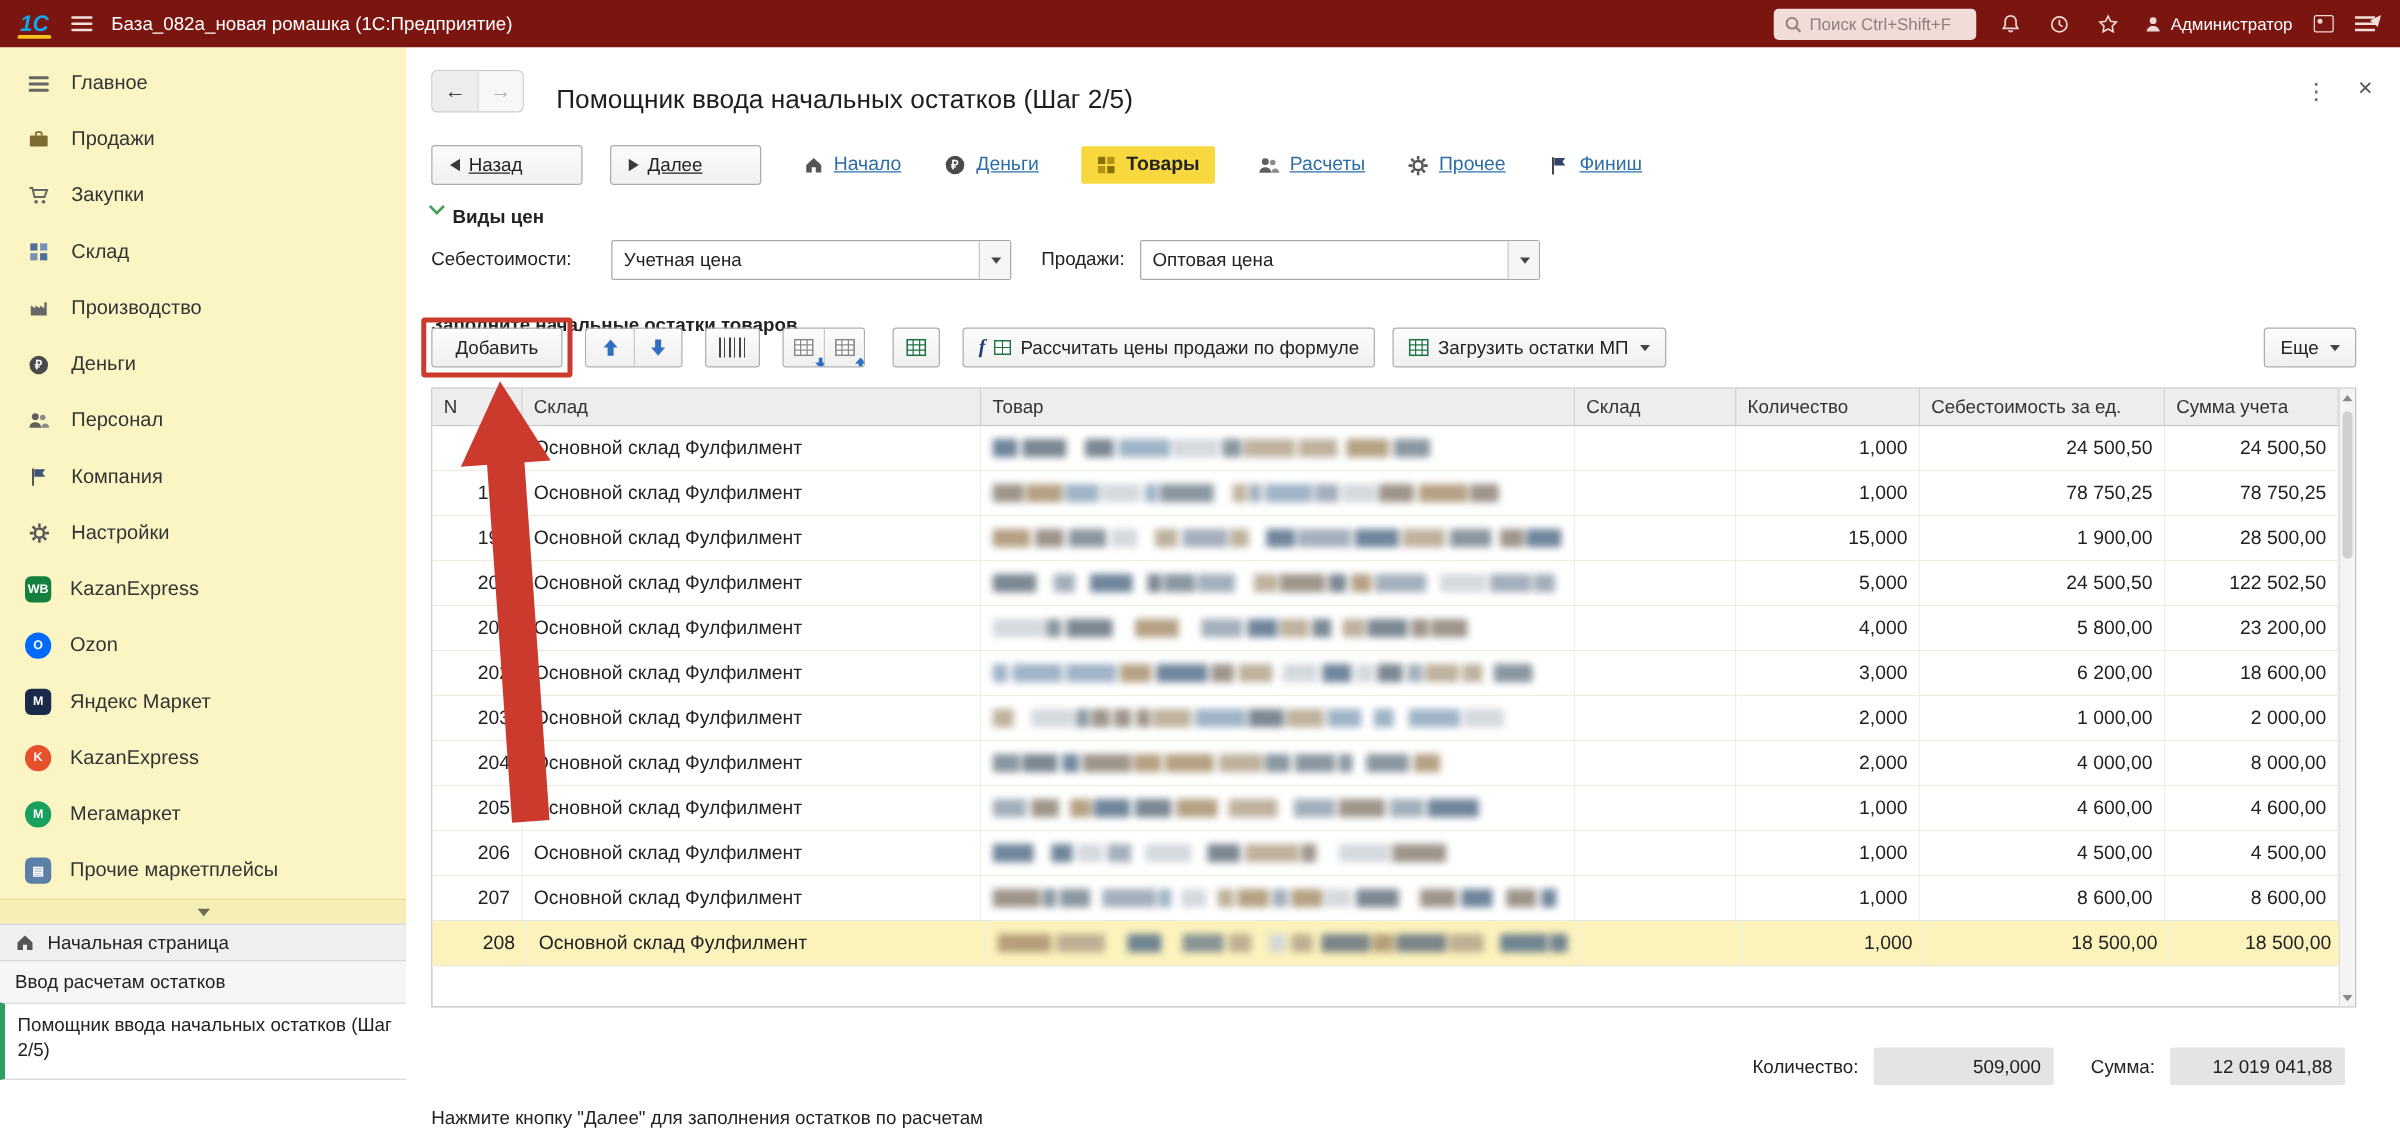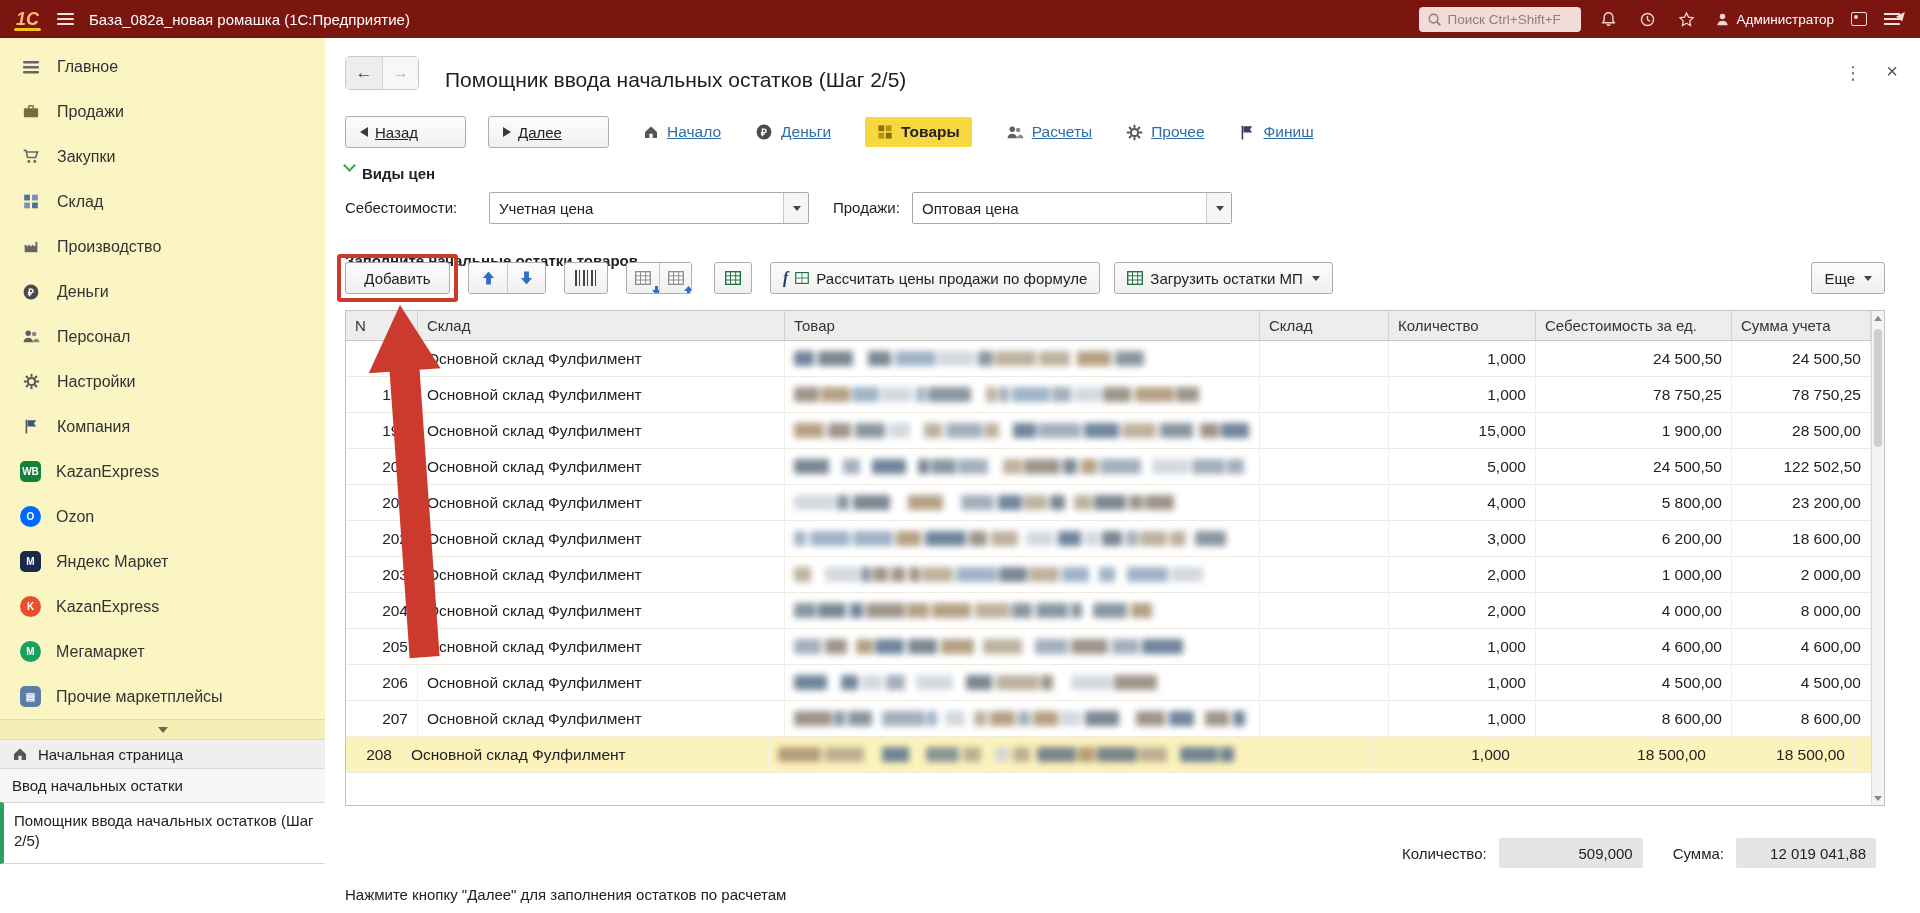--- a/index.html
+++ b/index.html
@@ -1,21 +1,21 @@
 <!DOCTYPE html>
 <html><head>
 <meta charset="utf-8">
 <style>
   *{box-sizing:border-box;margin:0;padding:0}
   html,body{width:1920px;height:913px;overflow:hidden}
   body{font-family:"Liberation Sans",sans-serif;background:#fff;color:#222;font-size:15px}
 
   
   .topbar{height:38px;background:#7B150F;display:flex;align-items:center;gap:14px;padding:0 12px;color:#F0D9D5}
-  .logo{font-size:18px;font-weight:700;font-style:italic;color:#fdba74;position:relative;padding:0 4px;line-height:1}
+  .logo{font-size:18px;font-weight:700;font-style:italic;color:#0ea5e9;position:relative;padding:0 4px;line-height:1}
   .logo::after{content:"";position:absolute;left:2px;right:2px;bottom:-3px;height:3px;border-radius:3px;background:#F5C21C}
   .burger{width:18px;cursor:pointer}
   .burger i{display:block;width:17px;height:2px;background:#F3E0DC;margin:3px 0;border-radius:1px}
   .apptitle{font-size:15px;color:#fff;white-space:nowrap}
   .tb-right{margin-left:auto;display:flex;align-items:center;gap:17px;padding-right:6px}
   .search-pill{width:162px;height:25px;background:#F1DCD8;border-radius:4px;display:flex;align-items:center;gap:6px;padding:0 8px;cursor:text}
   .search-ph{font-size:13.5px;color:#8E7F7D;white-space:nowrap;overflow:hidden}
   .tb-ic{width:22px;height:22px;display:flex;align-items:center;justify-content:center;cursor:pointer}
   .tb-user{display:flex;align-items:center;gap:7px;color:#fff;font-size:13.5px;cursor:pointer;white-space:nowrap}
   .prof-ic{width:16px;height:14px;border:1.4px solid #F0D9D5;border-radius:2px;position:relative}
@@ -245,45 +245,45 @@
               <circle cx="11" cy="5.6" r="2.1" fill="#8a8a8a"></circle>
               <path d="M1 13.4c0-2.6 2-4.2 4.4-4.2s4.4 1.6 4.4 4.2z" fill="#5f5f5f"></path>
               <path d="M9.8 13.4c.2-2 1.5-3.3 3.2-3.3 1.5 0 2.8 1.3 3 3.3z" fill="#8a8a8a"></path>
             </svg>
           </span>
           <span>Персонал</span>
         </div>
         <div class="side-item">
           <span class="icon">
             <svg width="17" height="17" viewBox="0 0 16 16">
+              <path d="M3.2 1.6v13" stroke="#555" stroke-width="1.5"></path>
+              <path d="M4.2 2.2h8.2l-2.1 2.9 2.1 2.8H4.2z" fill="#3E5677"></path>
+            </svg>
+          </span>
+          <span>Компания</span>
+        </div>
+        <div class="side-item">
+          <span class="icon">
+            <svg width="17" height="17" viewBox="0 0 16 16">
               <g stroke="#555" stroke-width="1.9">
                 <line x1="8" y1="0.8" x2="8" y2="3.6"></line>
                 <line x1="8" y1="12.4" x2="8" y2="15.2"></line>
                 <line x1="0.8" y1="8" x2="3.6" y2="8"></line>
                 <line x1="12.4" y1="8" x2="15.2" y2="8"></line>
                 <line x1="2.9" y1="2.9" x2="4.9" y2="4.9"></line>
                 <line x1="11.1" y1="11.1" x2="13.1" y2="13.1"></line>
                 <line x1="13.1" y1="2.9" x2="11.1" y2="4.9"></line>
                 <line x1="2.9" y1="13.1" x2="4.9" y2="11.1"></line>
               </g>
               <circle cx="8" cy="8" r="3.4" fill="none" stroke="#555" stroke-width="1.9"></circle>
             </svg>
           </span>
           <span>Настройки</span>
         </div>
         <div class="side-item">
-          <span class="icon">
-            <svg width="17" height="17" viewBox="0 0 16 16">
-              <path d="M3.2 1.6v13" stroke="#555" stroke-width="1.5"></path>
-              <path d="M4.2 2.2h8.2l-2.1 2.9 2.1 2.8H4.2z" fill="#3E5677"></path>
-            </svg>
-          </span>
-          <span>Компания</span>
-        </div>
-        <div class="side-item">
           <span class="badge-icon" style="background: #15803d;">WB</span>
           <span>KazanExpress</span>
         </div>
         <div class="side-item">
           <span class="badge-icon round" style="background: rgb(0, 105, 255);">O</span>
           <span>Ozon</span>
         </div>
         <div class="side-item">
           <span class="badge-icon" style="background: rgb(27, 42, 74);">М</span>
           <span>Яндекс Маркет</span>
@@ -306,21 +306,21 @@
       </div>
     <div class="stab stab1">
       <span class="icon">
         <svg width="16" height="16" viewBox="0 0 16 16">
             <path d="M2 8l6-5.6L14 8v6H9.6V9.8H6.4V14H2z" fill="#555"></path>
           </svg>
       </span>
       <span>Начальная страница</span>
     </div>
     <div class="stab stab2">
-      <span>Ввод начальных остатки</span>
+      <span>Ввод расчетам остатков</span>
     </div>
     <div class="stab stab3">
       <span>Помощник ввода начальных остатков (Шаг 2/5)</span>
     </div>
     <div class="side-fill"></div>
   </div>
 
   <div class="main">
     <div class="navgrp">
       <button>←</button>
@@ -790,21 +790,21 @@
                 <span style="width: 24px; margin-right: 4px; background: rgb(141, 130, 118);"></span>
                 <span style="width: 12px; margin-right: 4px; background: rgb(87, 112, 138);"></span>
               </div>
             </div>
             <div class="td" style="width: 129px;"></div>
             <div class="td num" style="width: 147px;">1,000</div>
             <div class="td num" style="width: 196px;">8 600,00</div>
             <div class="td num" style="width: 139px;">8 600,00</div>
           </div>
           <div class="tr selected">
-            <div class="td num" style="width: 56px;">208</div>
+            <div class="td num" style="width: 76px;">208</div>
             <div class="td" style="width: 367px;">Основной склад Фулфилмент</div>
             <div class="td" style="width: 475px;">
               <div class="blur-strip" style="width: 465px;">
                 <span style="width: 43px; margin-right: 4px; background: rgb(168, 144, 110);"></span>
                 <span style="width: 39px; margin-right: 18px; background: rgb(179, 164, 140);"></span>
                 <span style="width: 27px; margin-right: 17px; background: rgb(87, 112, 138);"></span>
                 <span style="width: 33px; margin-right: 4px; background: rgb(117, 132, 143);"></span>
                 <span style="width: 18px; margin-right: 14px; background: rgb(179, 164, 140);"></span>
                 <span style="width: 14px; margin-right: 4px; background: rgb(205, 211, 217);"></span>
                 <span style="width: 17px; margin-right: 7px; background: rgb(179, 164, 140);"></span>

